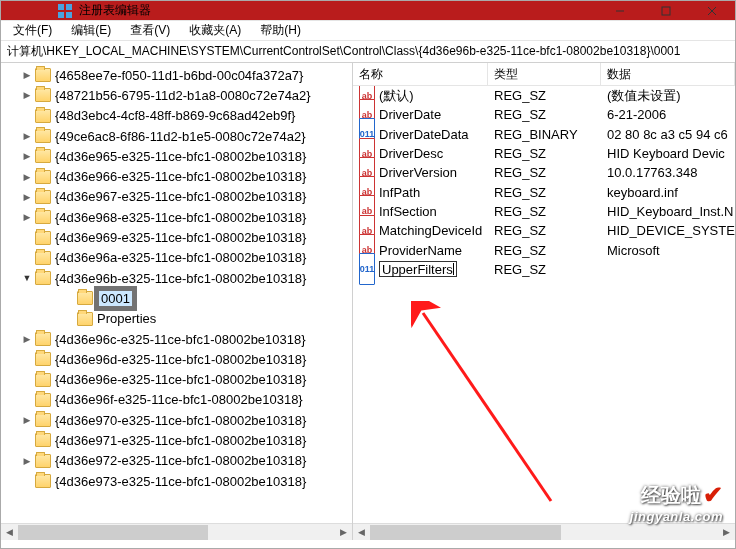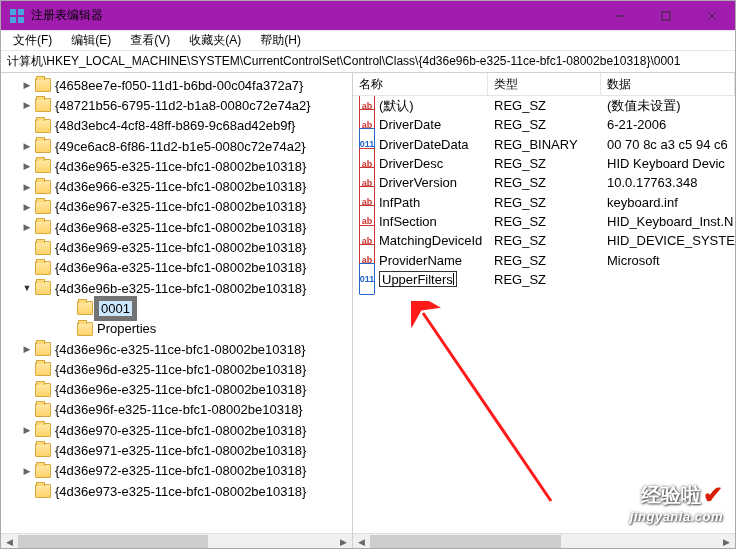--- a/index.html
+++ b/index.html
@@ -1,18 +1,18 @@
 <!DOCTYPE html>
 <html><head>
 <meta charset="utf-8">
 <style>
   * { margin: 0; padding: 0; box-sizing: border-box; font-family: "Microsoft YaHei", "Segoe UI", Tahoma, sans-serif; }
   body { width: 736px; height: 549px; background: #fff; overflow: hidden; position: relative; border: 1px solid #aaa; }
   
-  .titlebar { height: 30px; display: flex; align-items: center; background: #a21caf; border-bottom: 1px solid #e5e5e5; }
+  .titlebar { height: 20px; display: flex; align-items: center; background: #b91c1c; border-bottom: 1px solid #e5e5e5; padding-left: 48px; }
   .titlebar .icon { width: 16px; height: 16px; margin: 0 6px 0 8px; display: inline-flex; align-items: center; justify-content: center; }
   .titlebar .title { font-size: 12px; flex: 1; }
   .titlebar .winbtns { display: flex; height: 100%; }
   .titlebar .winbtn { width: 46px; height: 100%; display: flex; align-items: center; justify-content: center; font-size: 10px; color: #333; }
   .titlebar .winbtn.close { width: 46px; }
   
   .menubar { height: 20px; display: flex; align-items: center; padding: 0 6px; font-size: 12px; border-bottom: 1px solid #e5e5e5; gap: 7px; }
   .menubar .item { padding: 0 6px; }
   
   .addressbar { height: 22px; display: flex; align-items: center; padding: 0 6px; font-size: 12px; background: #fff; border-bottom: 1px solid #d0d0d0; white-space: nowrap; overflow: hidden; }
@@ -245,21 +245,21 @@
           </div>
           <div class="cell type">REG_SZ</div>
           <div class="cell data">6-21-2006</div>
         </div>
         <div class="row">
           <div class="cell name">
             <span class="valicon bin">011</span>
             <span>DriverDateData</span>
           </div>
           <div class="cell type">REG_BINARY</div>
-          <div class="cell data">00 70 8c a3 c5 94 c6</div>
+          <div class="cell data">02 80 8c a3 c5 94 c6</div>
         </div>
         <div class="row">
           <div class="cell name">
             <span class="valicon str">ab</span>
             <span>DriverDesc</span>
           </div>
           <div class="cell type">REG_SZ</div>
           <div class="cell data">HID Keyboard Devic</div>
         </div>
         <div class="row">

